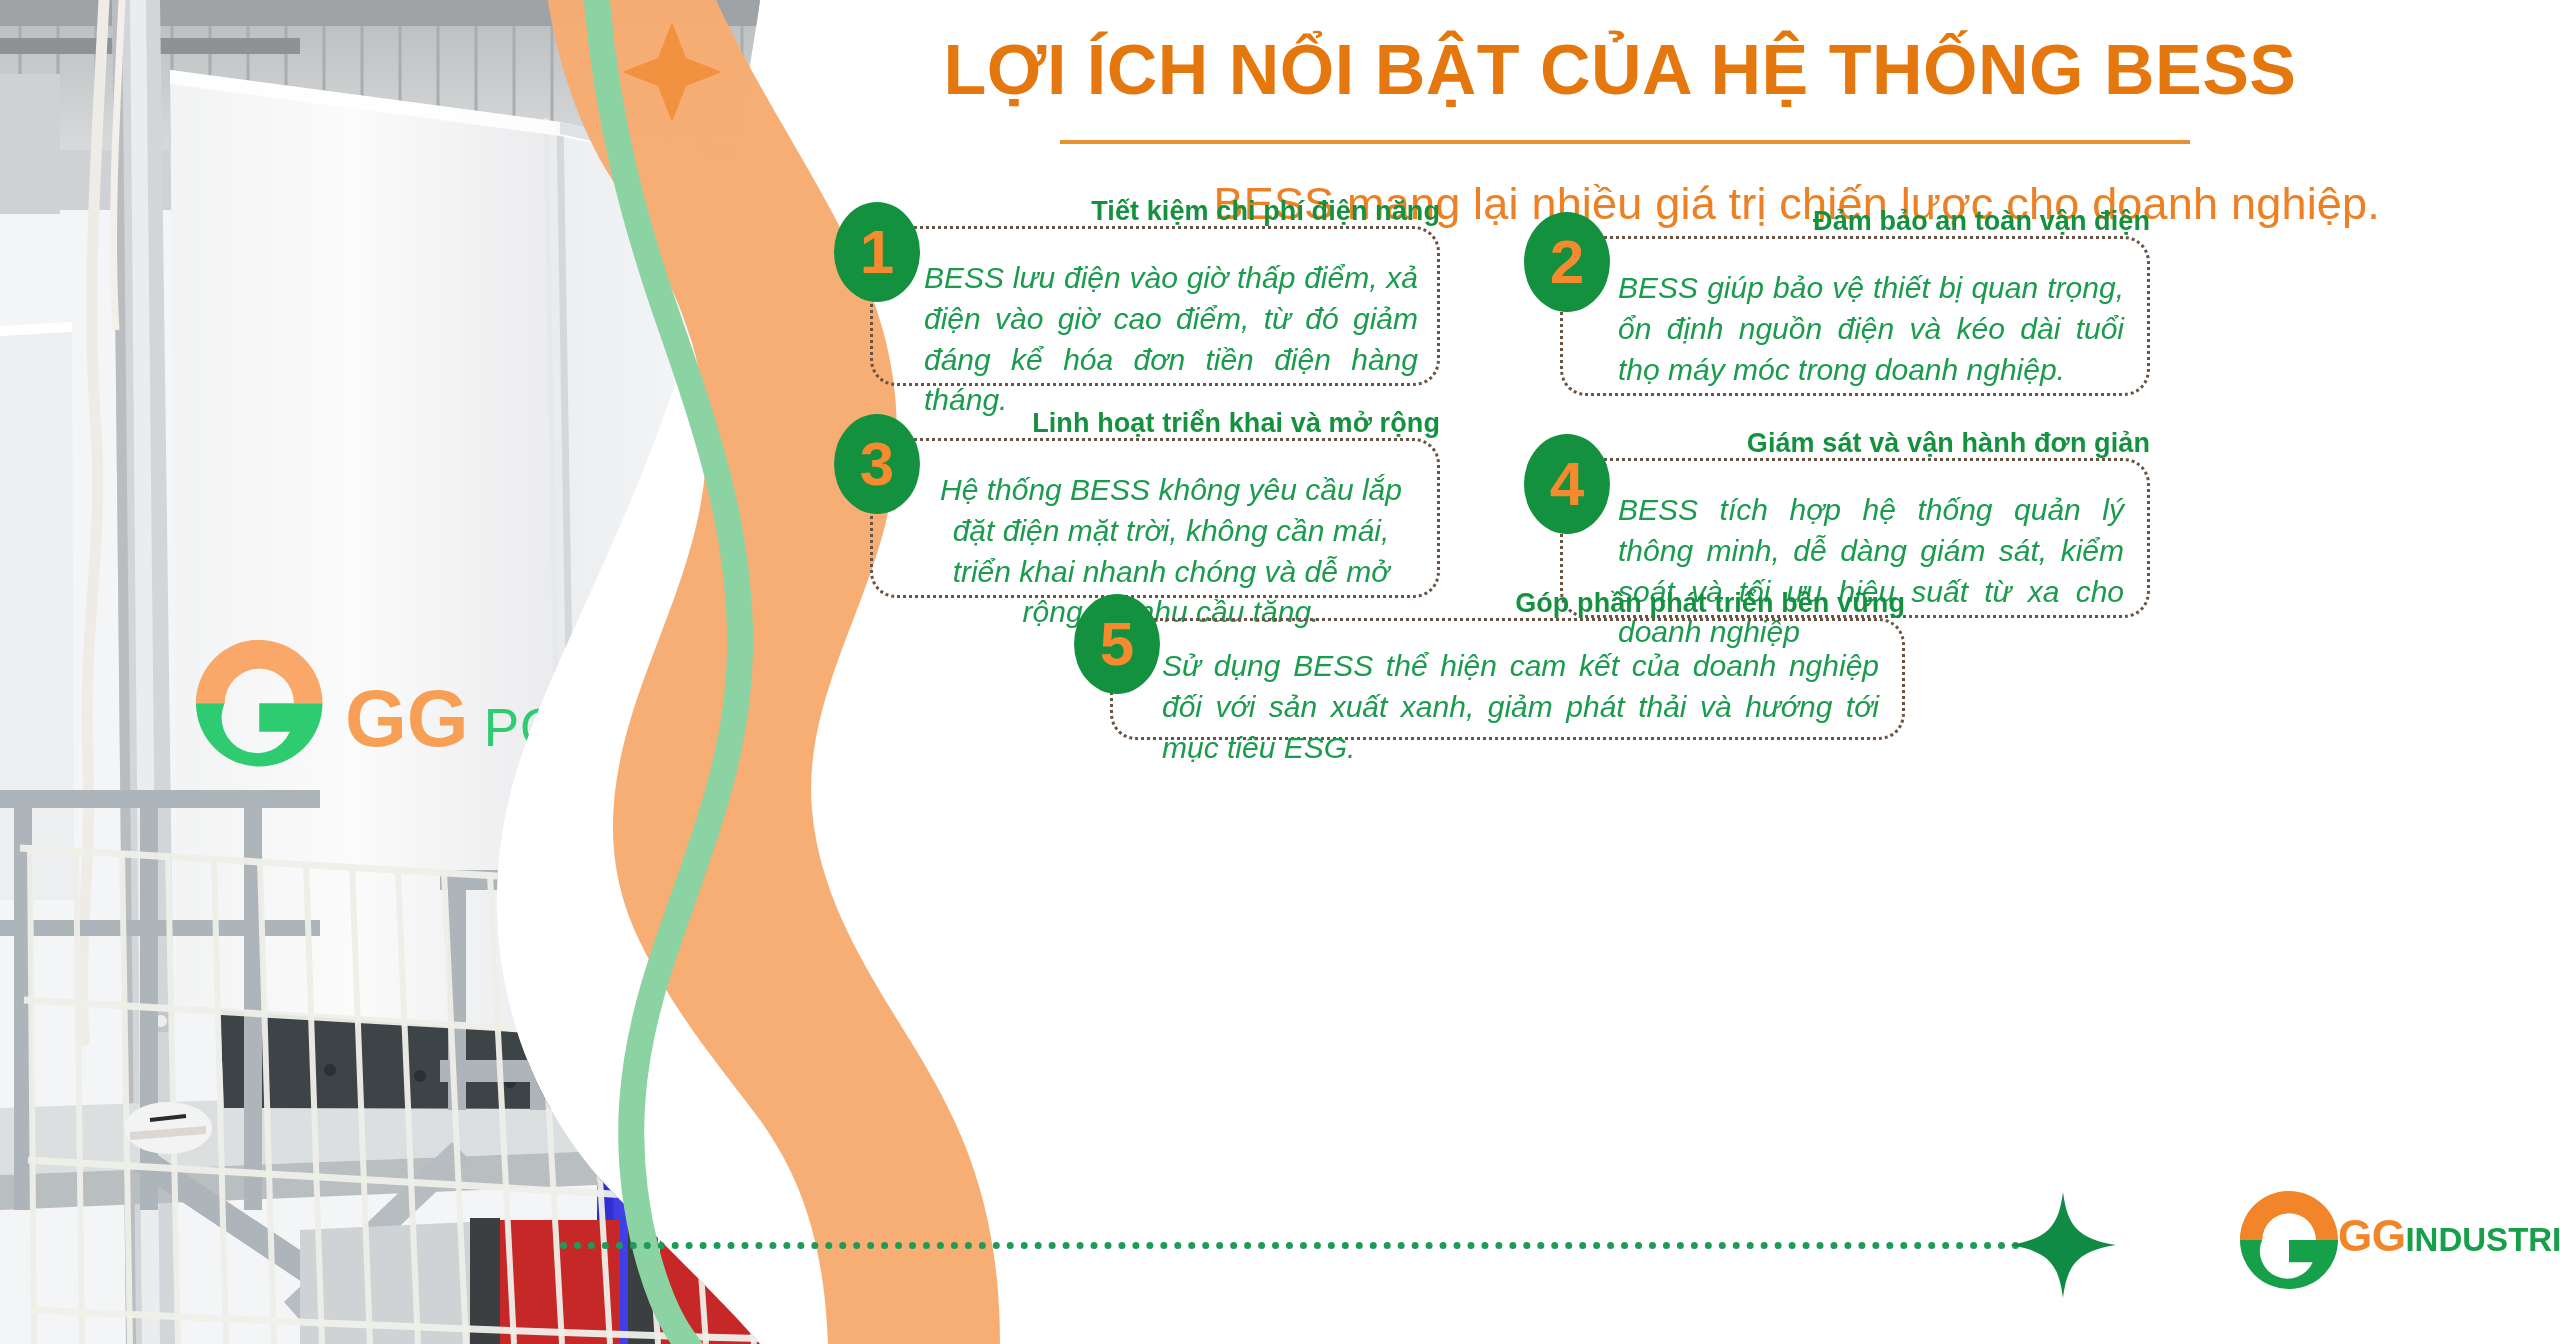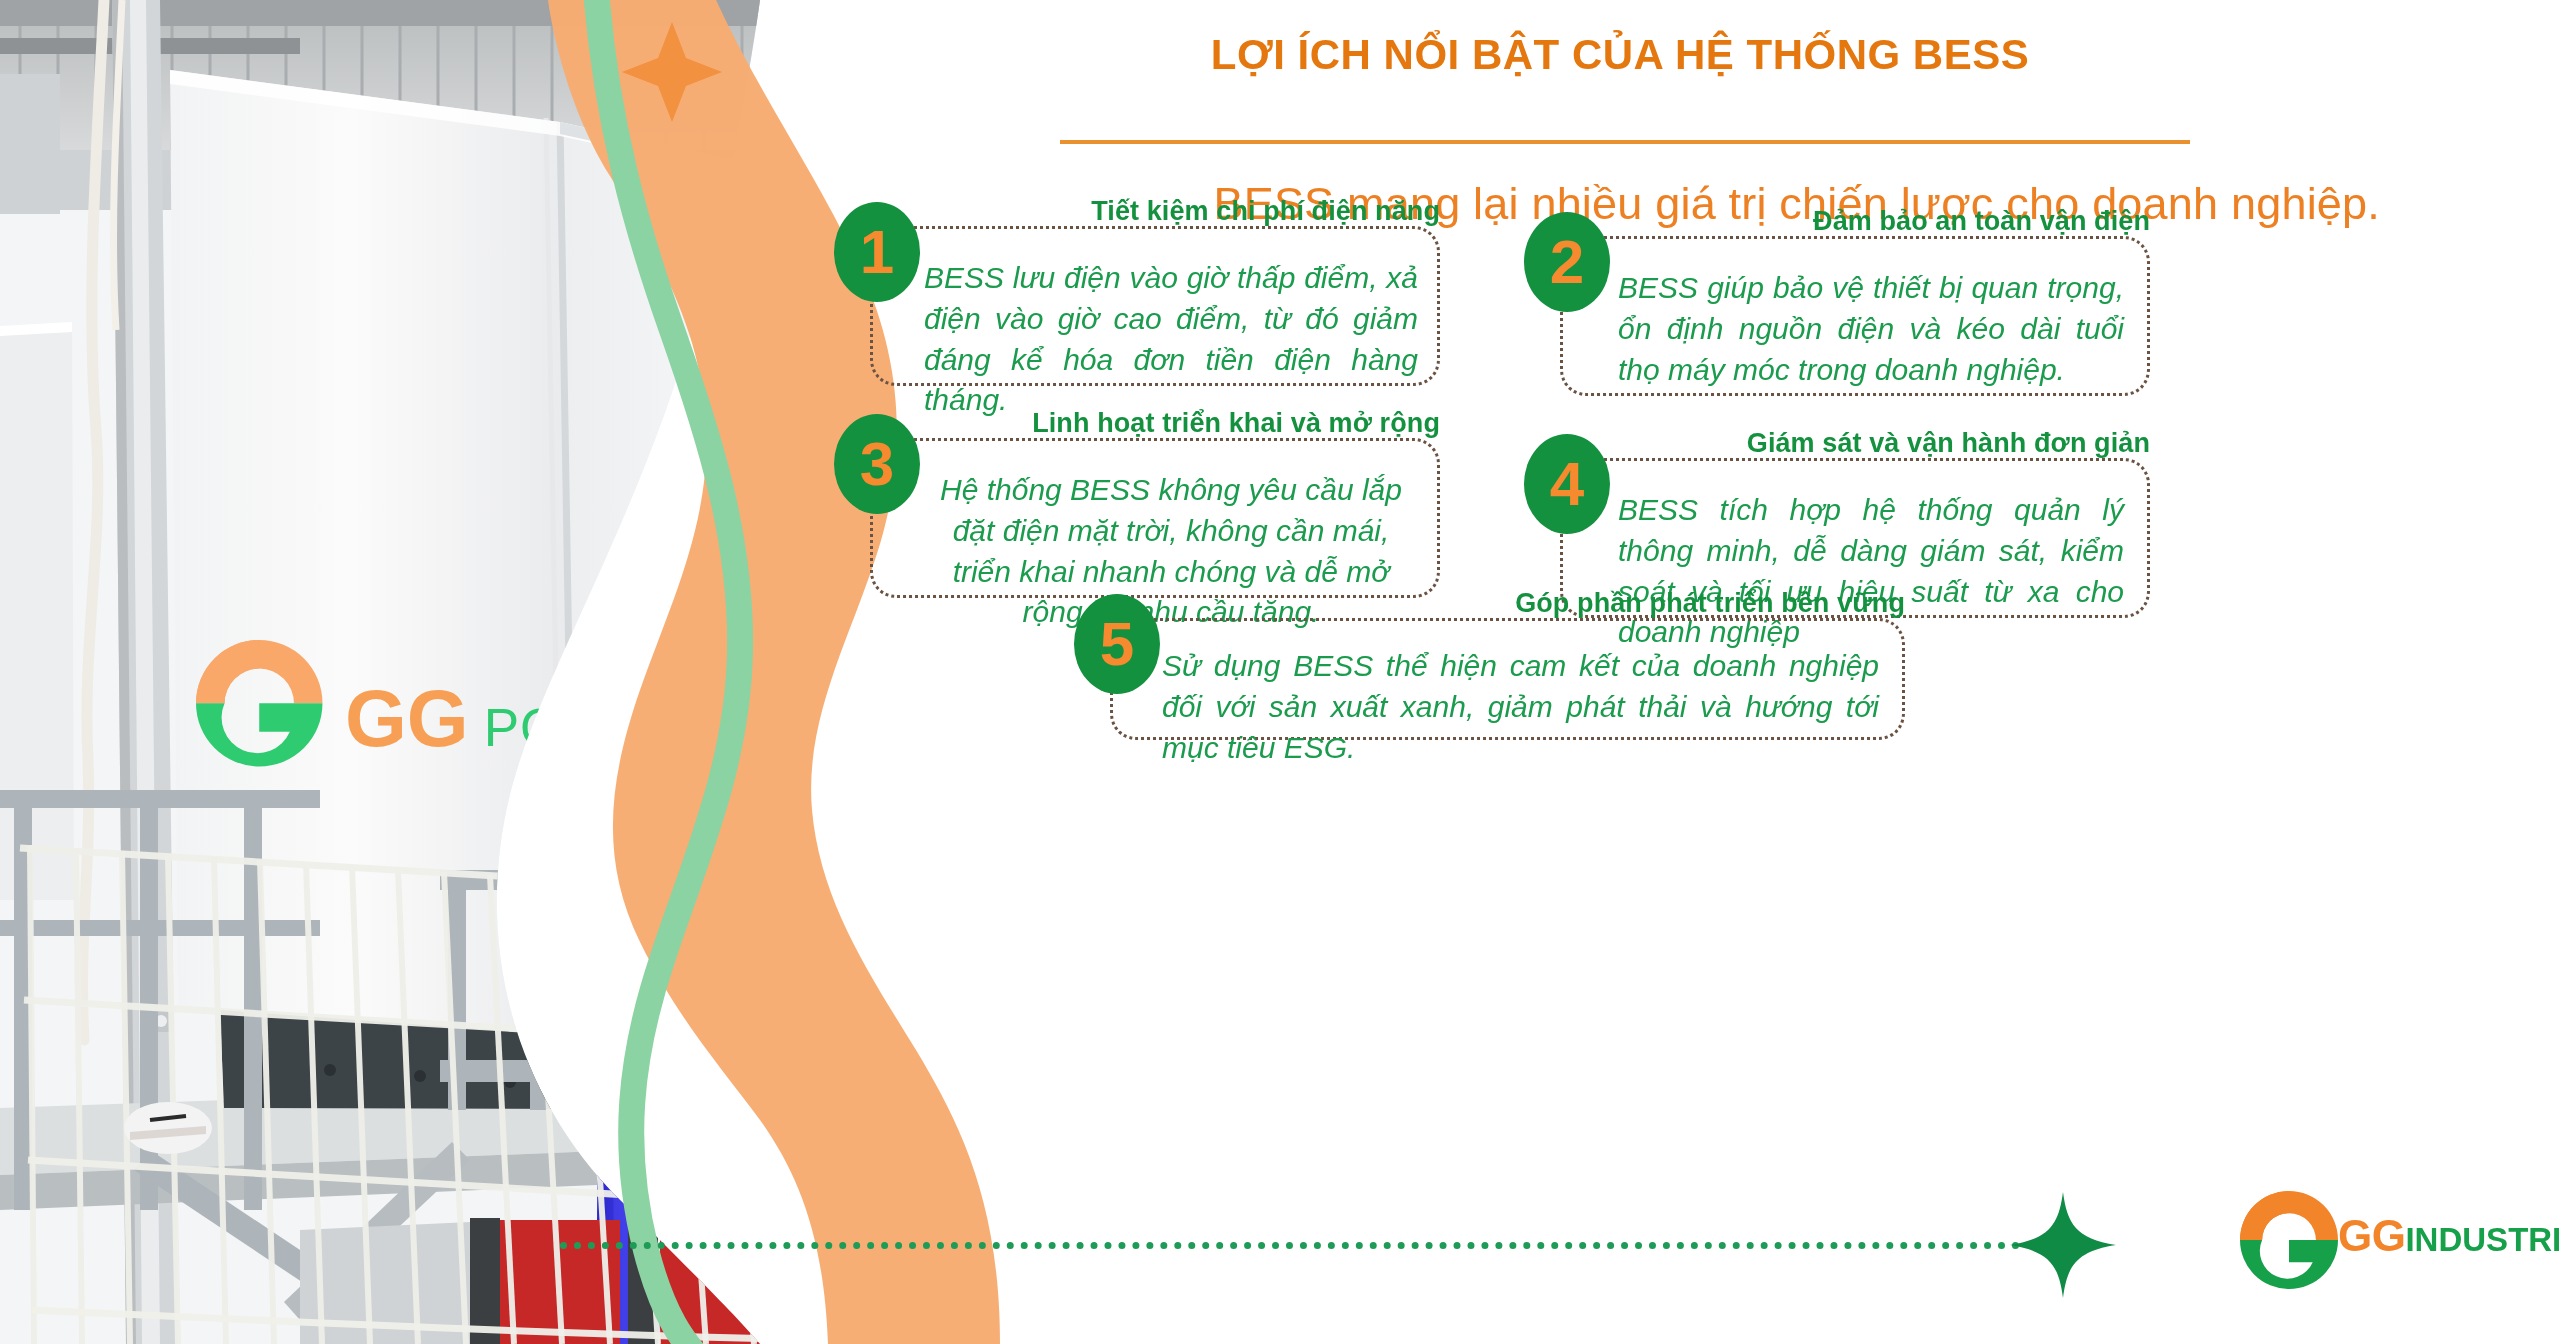--- a/index.html
+++ b/index.html
@@ -17,21 +17,21 @@
 
   
   .decor-layer{position:absolute;left:0;top:0;width:1280px;height:1344px;pointer-events:none;}
 
   
   .content{position:absolute;left:880px;top:0;width:1680px;height:1344px;}
 
   .title{
     position:absolute;left:0;top:32px;width:1480px;
     text-align:center;
-    font-size:42px;font-weight:bold;letter-spacing:.5px;
+    font-size:70px;font-weight:bold;letter-spacing:.5px;
     color:#E4780F;line-height:1.1;white-space:nowrap;
     font-family:"Liberation Sans","DejaVu Sans",sans-serif;
   }
   .title-rule{
     position:absolute;left:180px;top:140px;width:1130px;height:4px;background:#E8912E;
   }
   .subtitle{
     position:absolute;left:0;top:178px;width:1500px;text-align:right;
     font-size:45px;color:#ED8022;font-weight:400;letter-spacing:.2px;white-space:nowrap;
   }

